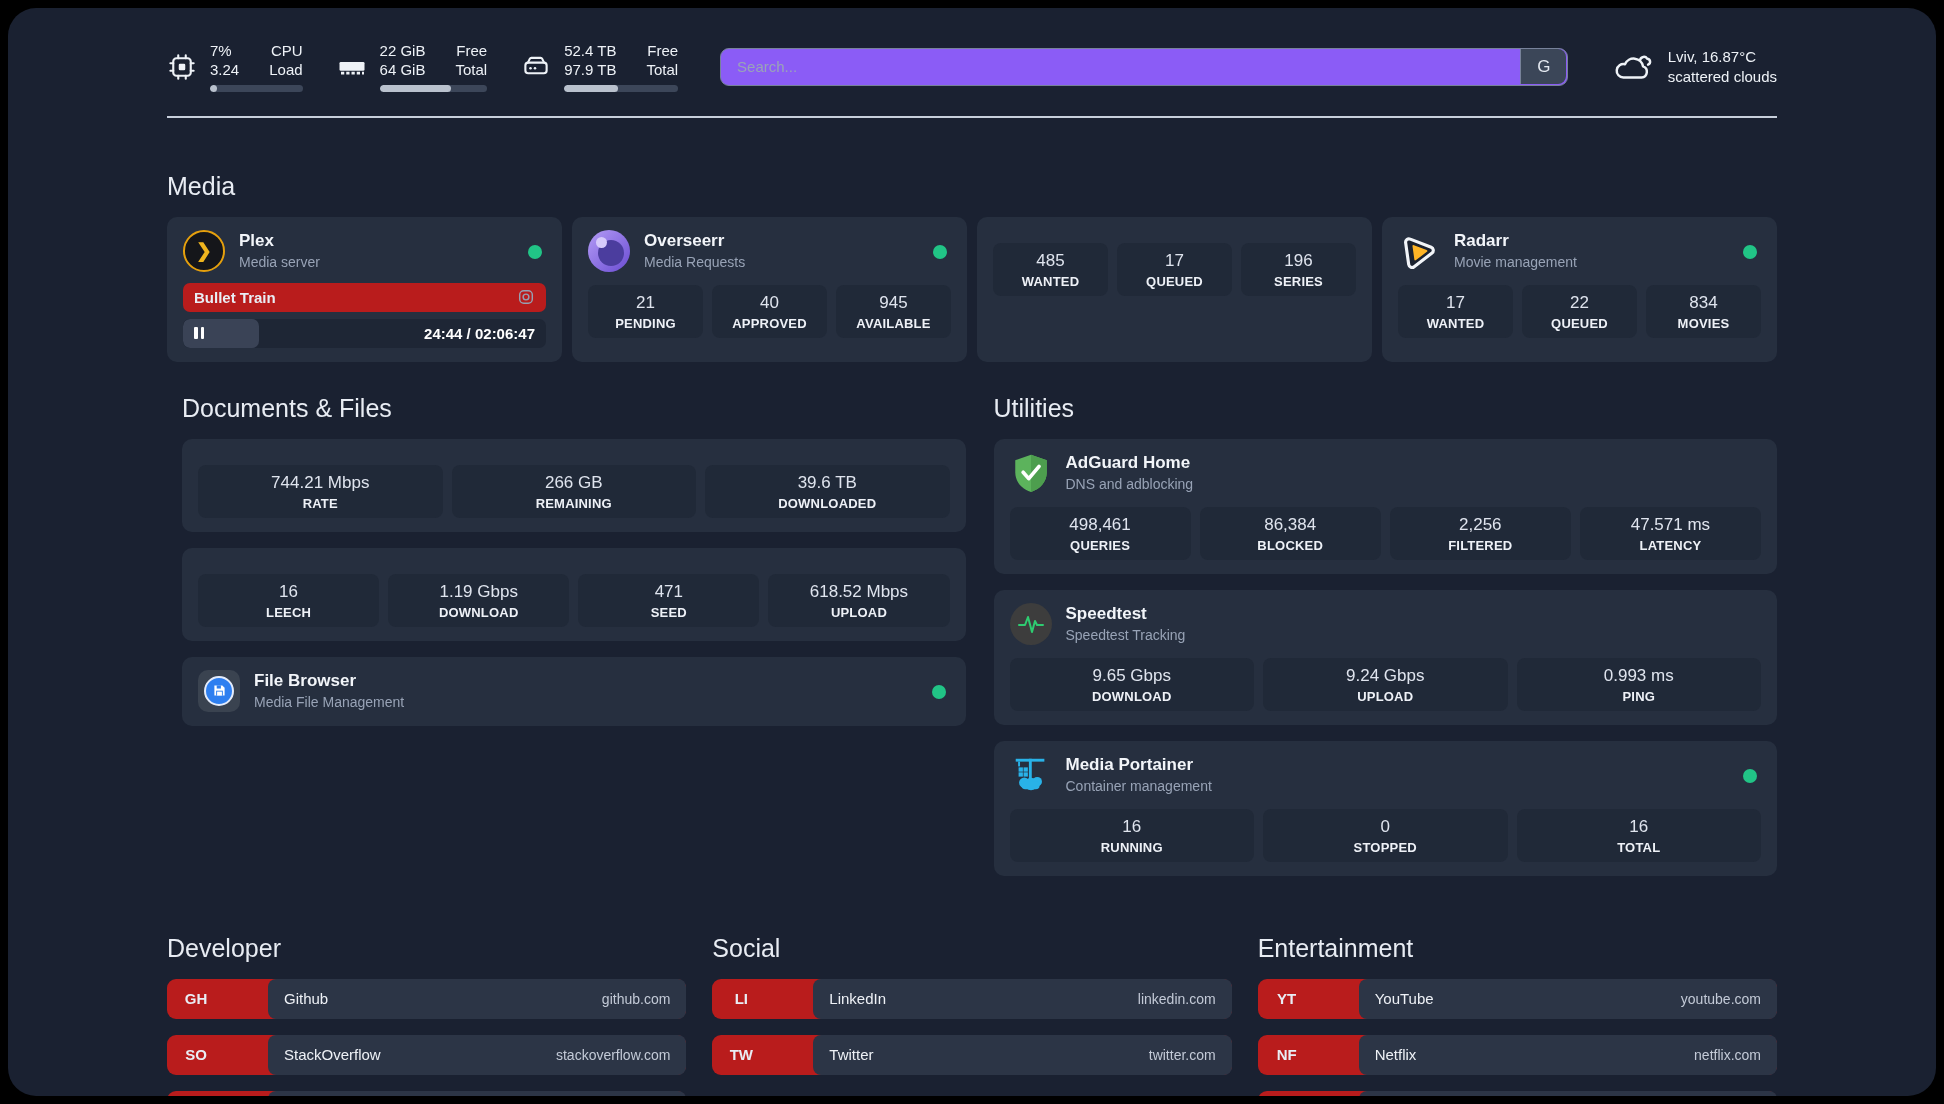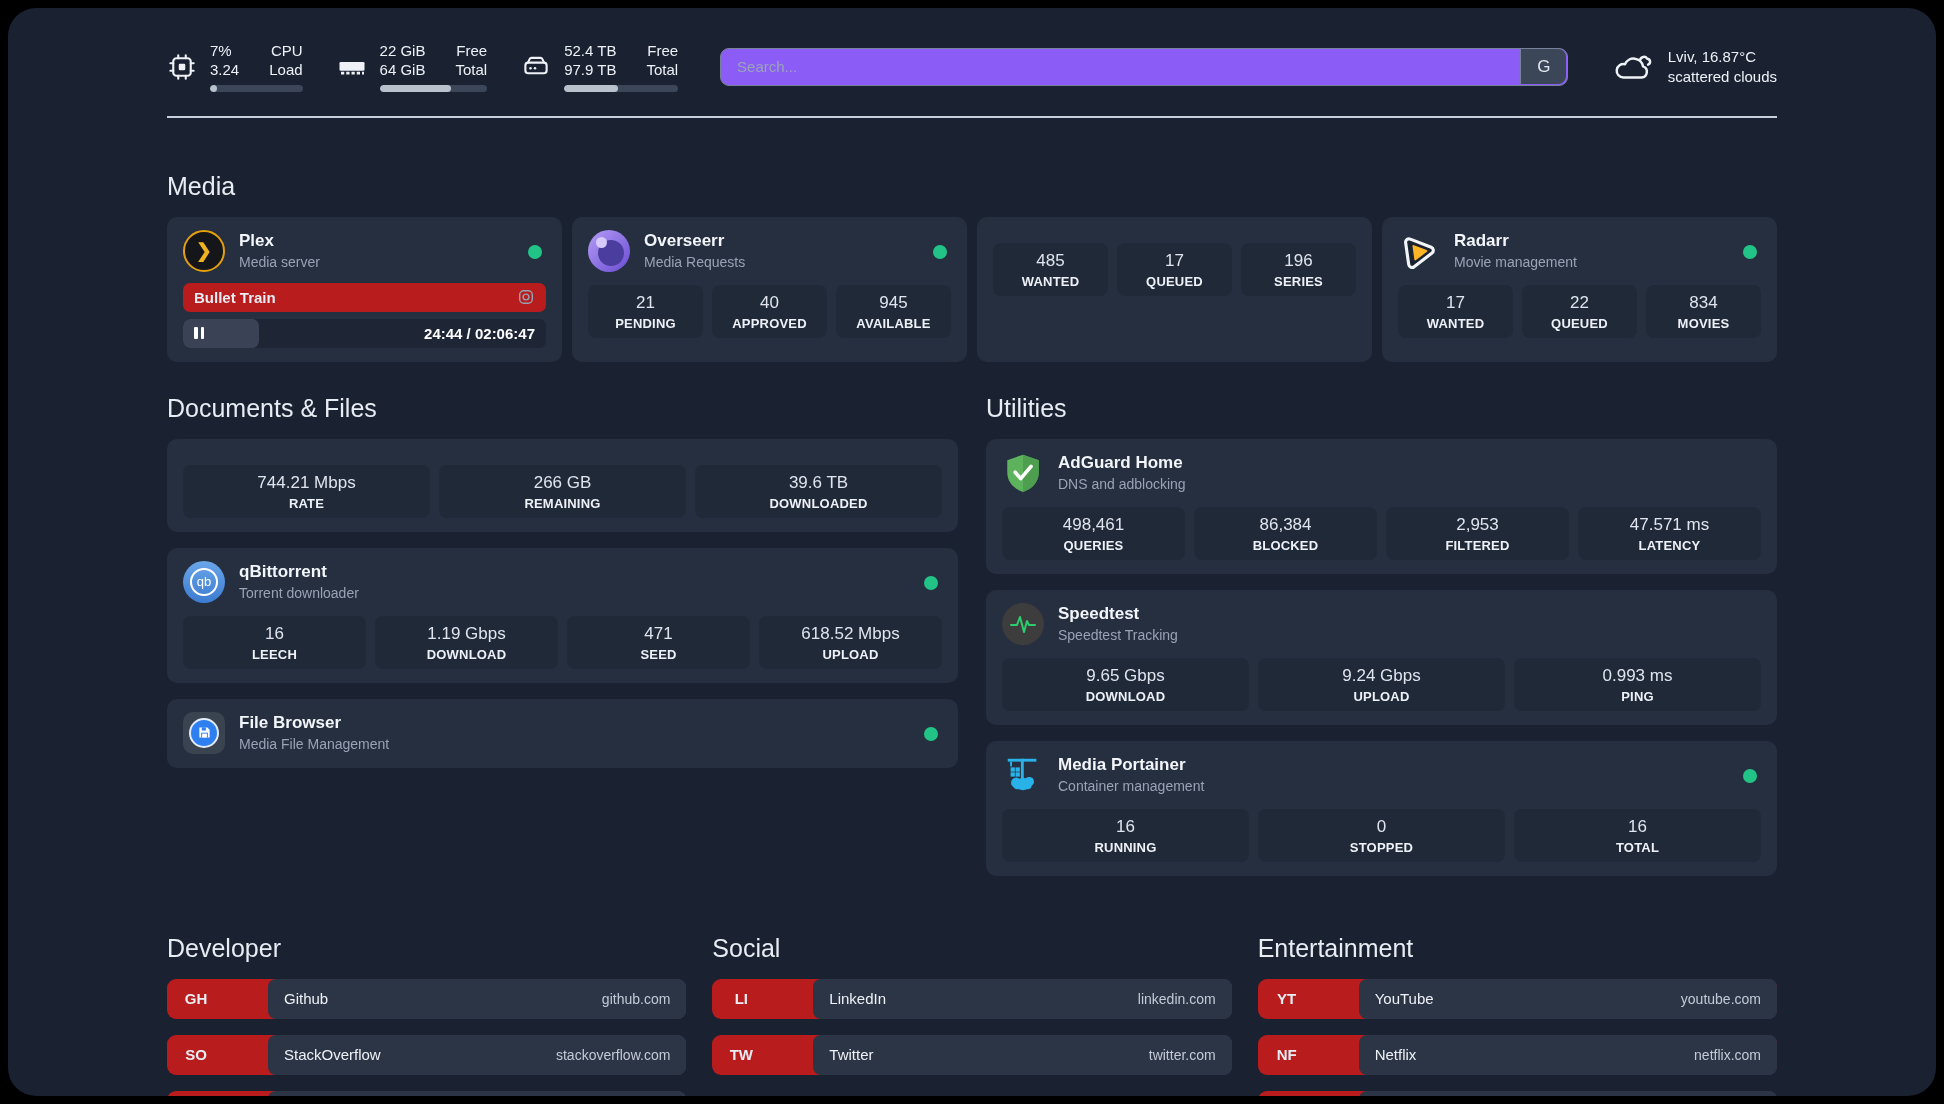--- a/index.html
+++ b/index.html
@@ -33,21 +33,21 @@
   .weather-text { font-size: 15px; line-height: 1.35; }
 
   .divider { margin-top: 24px; border-bottom: 2px solid #c7cfdb; }
 
   
   .section-title { font-size: 25px; font-weight: 500; color: #e8ecf3; }
   .mt-media { margin: 54px 0 16px; }
   .col-title { margin-bottom: 16px; }
 
   .media-row { display: grid; grid-template-columns: repeat(4, 1fr); gap: 10px; }
-  .two-col { display: grid; grid-template-columns: 1fr 1fr; gap: 28px; margin-top: 32px; }
+  .two-col { display: grid; grid-template-columns: 1fr 1fr; gap: 28px; margin-top: 32px; margin-left: 15px; }
   .stack { display: flex; flex-direction: column; gap: 16px; }
 
   .card { background: #262f3f; border-radius: 10px; padding: 13px 16px 14px; position: relative; }
   .card-head { display: flex; align-items: center; gap: 14px; }
   .app-meta { min-width: 0; }
   .app-name { font-size: 17px; font-weight: 600; color: #f2f5f9; }
   .app-desc { font-size: 14px; color: #98a3b6; margin-top: 3px; }
   .status-dot { position: absolute; top: 28px; right: 20px; width: 14px; height: 14px;
     border-radius: 50%; background: #21c486; }
 
@@ -337,30 +337,20 @@
               <div class="stat-label">REMAINING</div>
             </div>
             <div class="stat">
               <div class="stat-value">39.6 TB</div>
               <div class="stat-label">DOWNLOADED</div>
             </div>
           </div>
         </div>
 
         <div class="card">
-          <div class="card-head">
-            <span class="app-icon icon-qb">
-              <span class="ring">qb</span>
-            </span>
-            <div class="app-meta">
-              <div class="app-name">qBittorrent</div>
-              <div class="app-desc">Torrent downloader</div>
-            </div>
-            <span class="status-dot"></span>
-          </div>
           <div class="stats">
             <div class="stat">
               <div class="stat-value">16</div>
               <div class="stat-label">LEECH</div>
             </div>
             <div class="stat">
               <div class="stat-value">1.19 Gbps</div>
               <div class="stat-label">DOWNLOAD</div>
             </div>
             <div class="stat">
@@ -417,21 +407,21 @@
           <div class="stats">
             <div class="stat">
               <div class="stat-value">498,461</div>
               <div class="stat-label">QUERIES</div>
             </div>
             <div class="stat">
               <div class="stat-value">86,384</div>
               <div class="stat-label">BLOCKED</div>
             </div>
             <div class="stat">
-              <div class="stat-value">2,953</div>
+              <div class="stat-value">2,256</div>
               <div class="stat-label">FILTERED</div>
             </div>
             <div class="stat">
               <div class="stat-value">47.571 ms</div>
               <div class="stat-label">LATENCY</div>
             </div>
           </div>
         </div>
 
         <div class="card">

